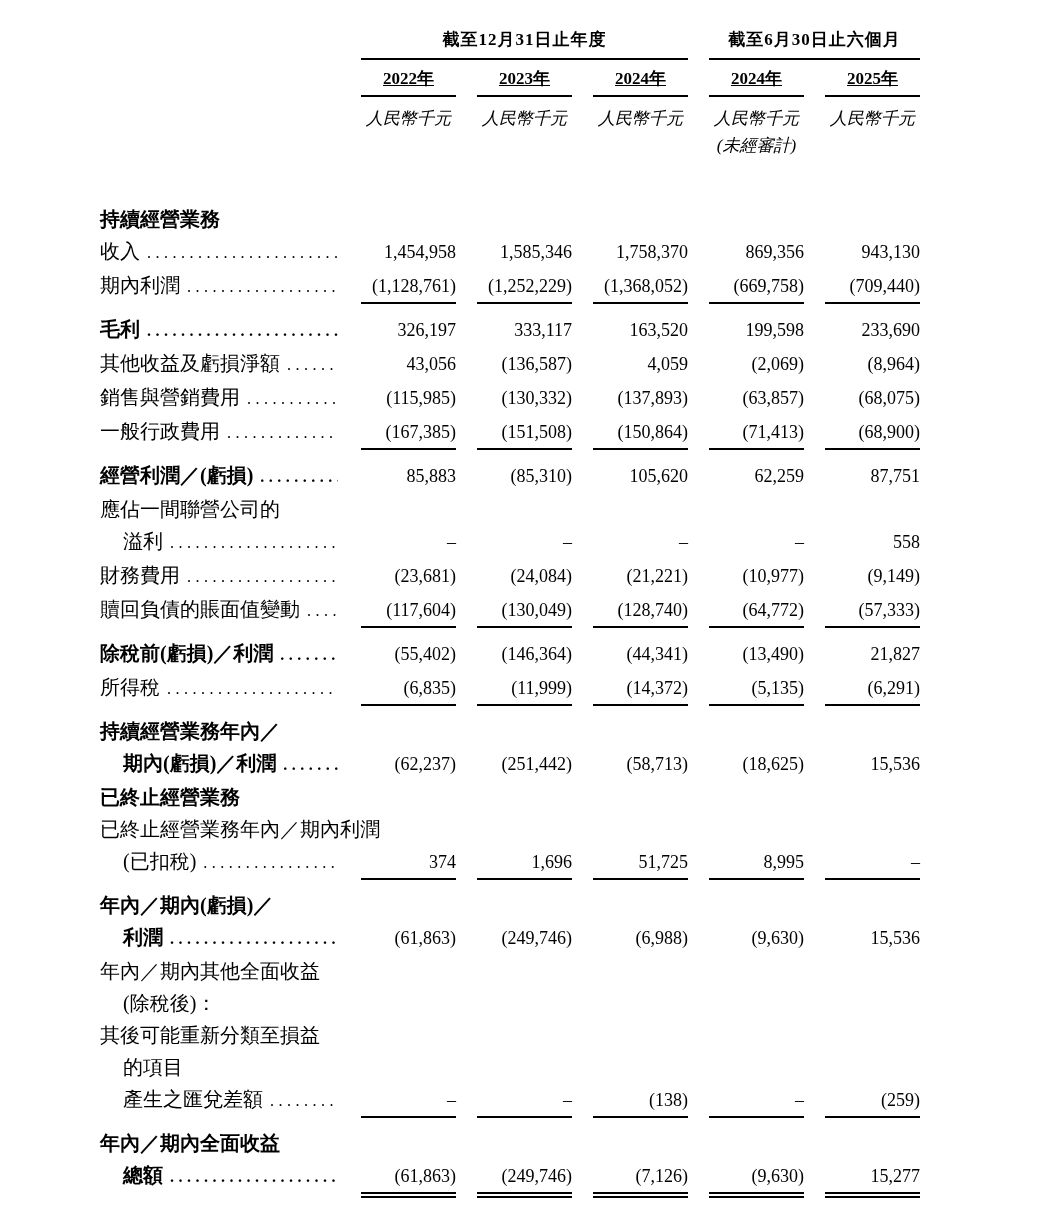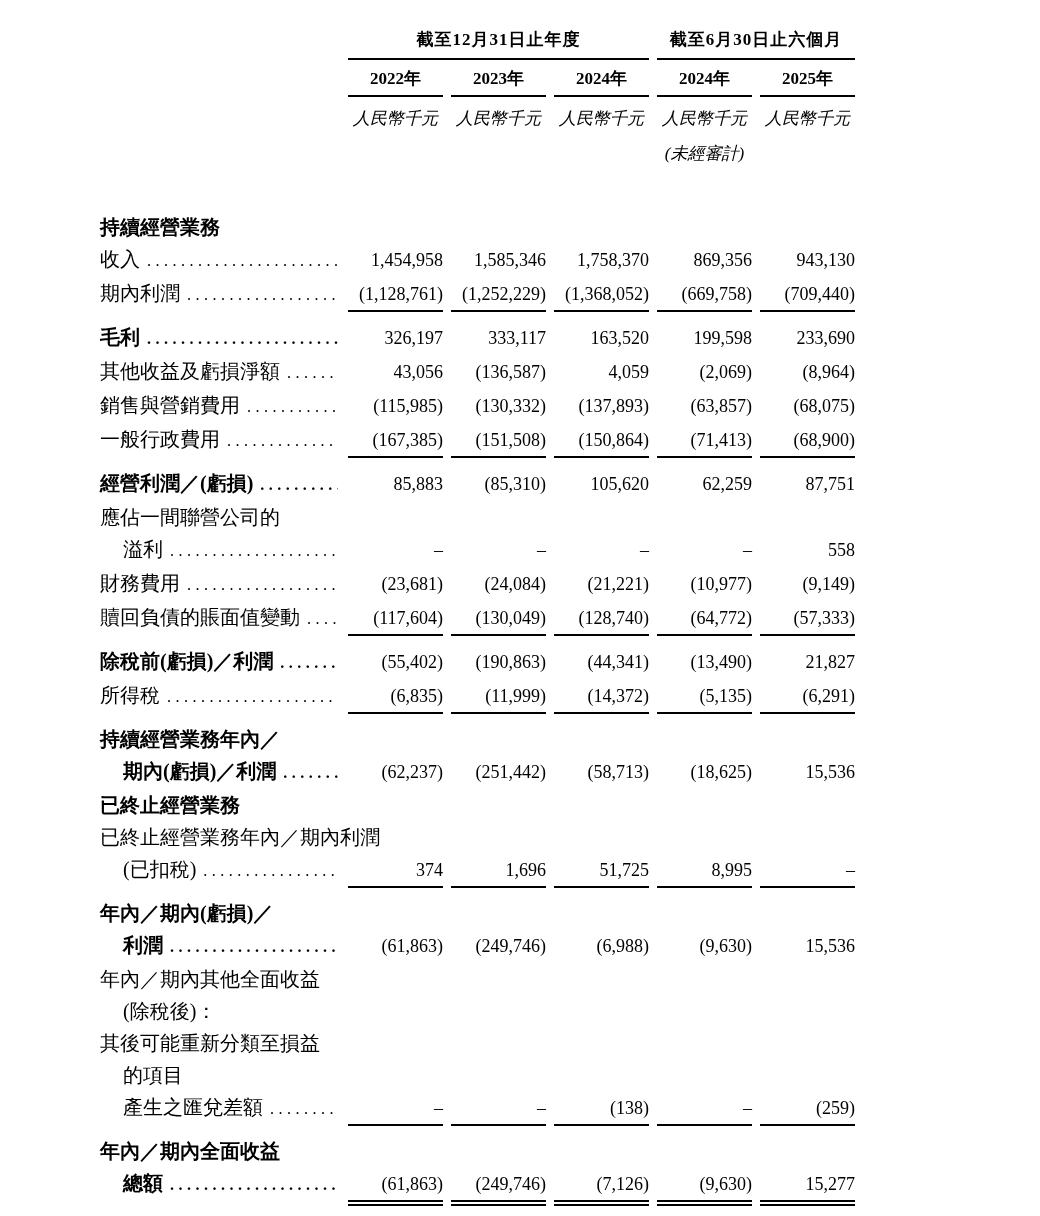--- a/index.html
+++ b/index.html
@@ -10,47 +10,47 @@
     background: #ffffff;
     color: #000000;
     font-family: "Liberation Serif", "DejaVu Serif", serif;
     overflow: hidden;
   }
   .sheet { padding: 28px 0 0 100px; }
 
   .grid {
     display: grid;
     grid-template-columns: 240px 95px 95px 95px 95px 95px;
-    column-gap: 8px;
+    column-gap: 21px;
   }
 
   
   .ghead {
     font-weight: bold;
     font-size: 17px;
     text-align: center;
     letter-spacing: 1px;
     border-bottom: 2px solid #000;
     padding-bottom: 7px;
     white-space: nowrap;
   }
   .g1 { grid-column: 2 / 5; }
   .g2 { grid-column: 5 / 7; }
 
-  .year-row { margin-top: 7px; }
+  .year-row { margin-top: 7px; text-decoration: underline; }
   .ycell {
     font-weight: bold;
     font-size: 17px;
     text-align: center;
     border-bottom: 2px solid #000;
     padding-bottom: 5px;
     white-space: nowrap;
   }
   .unit-row { margin-top: 10px; }
-  .note-row { margin-top: 12px; }
+  .note-row { margin-top: 4px; }
   .ucell {
     font-style: italic;
     font-size: 17px;
     text-align: center;
     white-space: nowrap;
   }
   .c4 { grid-column: 5; }
 
   
   #table-body { margin-top: 46px; }
@@ -251,21 +251,21 @@
           <div class="cell">(128,740)</div>
           <div class="cell">(64,772)</div>
           <div class="cell">(57,333)</div>
         </div>
         <div class="grid brow">
           <div class="label b">
             <span class="txt">除稅前(虧損)／利潤</span>
             <span class="leader">................................................................................</span>
           </div>
           <div class="cell">(55,402)</div>
-          <div class="cell">(190,863)</div>
+          <div class="cell">(146,364)</div>
           <div class="cell">(44,341)</div>
           <div class="cell">(13,490)</div>
           <div class="cell">21,827</div>
         </div>
         <div class="grid brow row-u1">
           <div class="label">
             <span class="txt">所得稅</span>
             <span class="leader">................................................................................</span>
           </div>
           <div class="cell">(6,835)</div>

